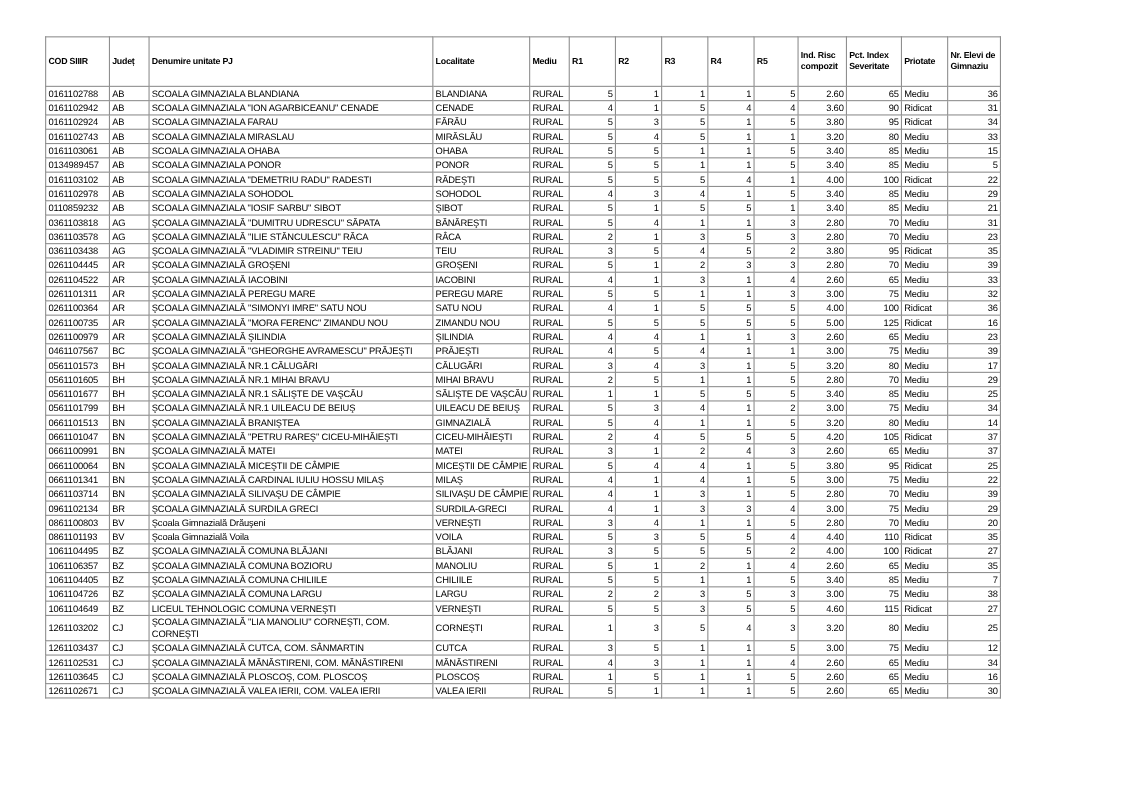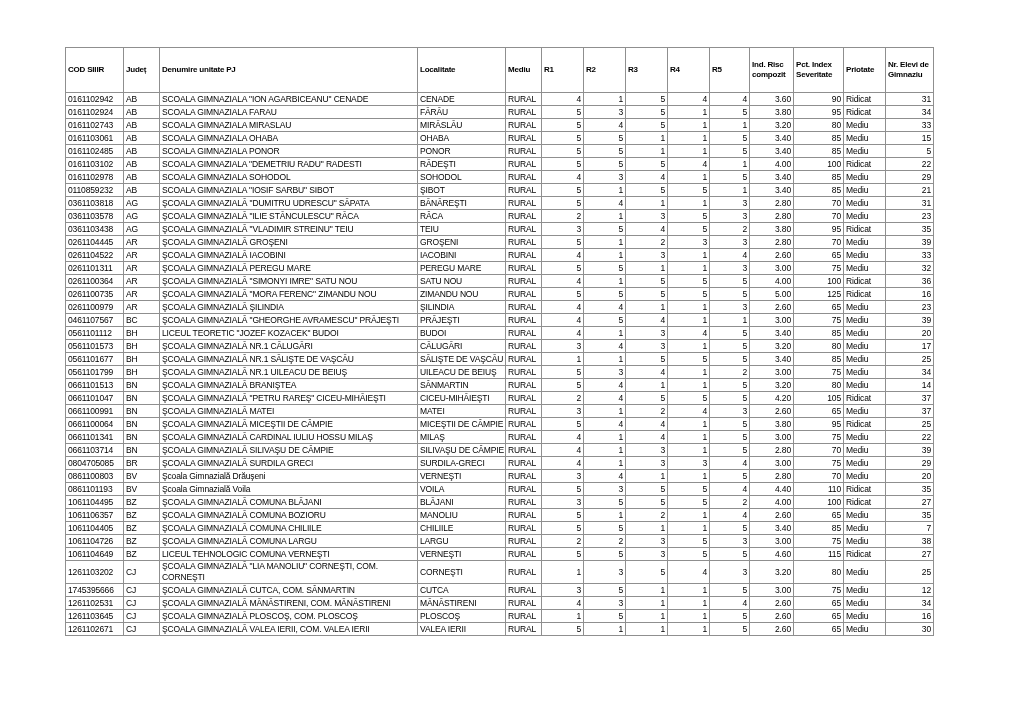--- a/index.html
+++ b/index.html
@@ -1,21 +1,21 @@
 <!DOCTYPE html>
 <html><head>
 <meta charset="utf-8">
 <style>
   * { margin:0; padding:0; box-sizing:border-box; }
   html, body { background:#ffffff; }
   body {
     width:1024px; height:724px; position:relative; overflow:hidden;
     font-family:"Liberation Sans", sans-serif; color:#000;
   }
-  .sheet { position:absolute; left:41px; top:47px;margin-left:24px; }
+  .sheet { position:absolute; left:41px; top:33px; }
   table.grid { border-collapse:collapse; table-layout:fixed; width:868px; background:#fff; }
   th, td { border:1px solid #8f8f8f; overflow:hidden; }
   thead th {
     font-size:8px; font-weight:bold; text-align:left; vertical-align:middle;
     height:45px; padding:1px 2px; line-height:10px; letter-spacing:-0.2px;
   }
   tbody td {
     font-size:8.5px; height:13px; padding:0 2px; line-height:11px;
     white-space:nowrap; vertical-align:middle; letter-spacing:-0.15px;
   }
@@ -57,20 +57,36 @@
         <th>R4</th>
         <th>R5</th>
         <th>Ind. Risc compozit</th>
         <th>Pct. Index Severitate</th>
         <th>Priotate</th>
         <th>Nr. Elevi de Gimnaziu</th>
       </tr>
     </thead>
     <tbody>
         <tr>
+          <td>0161102788</td>
+          <td>AB</td>
+          <td>SCOALA GIMNAZIALA BLANDIANA</td>
+          <td>BLANDIANA</td>
+          <td>RURAL</td>
+          <td>5</td>
+          <td>1</td>
+          <td>1</td>
+          <td>1</td>
+          <td>5</td>
+          <td>2.60</td>
+          <td>65</td>
+          <td>Mediu</td>
+          <td>36</td>
+        </tr>
+        <tr>
           <td>0161102942</td>
           <td>AB</td>
           <td>SCOALA GIMNAZIALA "ION AGARBICEANU" CENADE</td>
           <td>CENADE</td>
           <td>RURAL</td>
           <td>4</td>
           <td>1</td>
           <td>5</td>
           <td>4</td>
           <td>4</td>
@@ -121,21 +137,21 @@
           <td>5</td>
           <td>1</td>
           <td>1</td>
           <td>5</td>
           <td>3.40</td>
           <td>85</td>
           <td>Mediu</td>
           <td>15</td>
         </tr>
         <tr>
-          <td>0161102485</td>
+          <td>0134989457</td>
           <td>AB</td>
           <td>SCOALA GIMNAZIALA PONOR</td>
           <td>PONOR</td>
           <td>RURAL</td>
           <td>5</td>
           <td>5</td>
           <td>1</td>
           <td>1</td>
           <td>5</td>
           <td>3.40</td>
@@ -345,52 +361,52 @@
           <td>5</td>
           <td>4</td>
           <td>1</td>
           <td>1</td>
           <td>3.00</td>
           <td>75</td>
           <td>Mediu</td>
           <td>39</td>
         </tr>
         <tr>
-          <td>0561101112</td>
-          <td>BH</td>
-          <td>LICEUL TEORETIC "JOZEF KOZACEK" BUDOI</td>
-          <td>BUDOI</td>
-          <td>RURAL</td>
-          <td>4</td>
-          <td>1</td>
-          <td>3</td>
-          <td>4</td>
-          <td>5</td>
-          <td>3.40</td>
-          <td>85</td>
-          <td>Mediu</td>
-          <td>20</td>
-        </tr>
-        <tr>
           <td>0561101573</td>
           <td>BH</td>
           <td>ŞCOALA GIMNAZIALĂ NR.1 CĂLUGĂRI</td>
           <td>CĂLUGĂRI</td>
           <td>RURAL</td>
           <td>3</td>
           <td>4</td>
           <td>3</td>
           <td>1</td>
           <td>5</td>
           <td>3.20</td>
           <td>80</td>
           <td>Mediu</td>
           <td>17</td>
         </tr>
         <tr>
+          <td>0561101605</td>
+          <td>BH</td>
+          <td>ŞCOALA GIMNAZIALĂ NR.1 MIHAI BRAVU</td>
+          <td>MIHAI BRAVU</td>
+          <td>RURAL</td>
+          <td>2</td>
+          <td>5</td>
+          <td>1</td>
+          <td>1</td>
+          <td>5</td>
+          <td>2.80</td>
+          <td>70</td>
+          <td>Mediu</td>
+          <td>29</td>
+        </tr>
+        <tr>
           <td>0561101677</td>
           <td>BH</td>
           <td>ŞCOALA GIMNAZIALĂ NR.1 SĂLIŞTE DE VAŞCĂU</td>
           <td>SĂLIŞTE DE VAŞCĂU</td>
           <td>RURAL</td>
           <td>1</td>
           <td>1</td>
           <td>5</td>
           <td>5</td>
           <td>5</td>
@@ -412,21 +428,21 @@
           <td>2</td>
           <td>3.00</td>
           <td>75</td>
           <td>Mediu</td>
           <td>34</td>
         </tr>
         <tr>
           <td>0661101513</td>
           <td>BN</td>
           <td>ŞCOALA GIMNAZIALĂ BRANIŞTEA</td>
-          <td>SÂNMARTIN</td>
+          <td>GIMNAZIALĂ</td>
           <td>RURAL</td>
           <td>5</td>
           <td>4</td>
           <td>1</td>
           <td>1</td>
           <td>5</td>
           <td>3.20</td>
           <td>80</td>
           <td>Mediu</td>
           <td>14</td>
@@ -505,21 +521,21 @@
           <td>1</td>
           <td>3</td>
           <td>1</td>
           <td>5</td>
           <td>2.80</td>
           <td>70</td>
           <td>Mediu</td>
           <td>39</td>
         </tr>
         <tr>
-          <td>0804705085</td>
+          <td>0961102134</td>
           <td>BR</td>
           <td>ŞCOALA GIMNAZIALĂ SURDILA GRECI</td>
           <td>SURDILA-GRECI</td>
           <td>RURAL</td>
           <td>4</td>
           <td>1</td>
           <td>3</td>
           <td>3</td>
           <td>4</td>
           <td>3.00</td>
@@ -649,21 +665,21 @@
           <td>3</td>
           <td>5</td>
           <td>4</td>
           <td>3</td>
           <td>3.20</td>
           <td>80</td>
           <td>Mediu</td>
           <td>25</td>
         </tr>
         <tr>
-          <td>1745395666</td>
+          <td>1261103437</td>
           <td>CJ</td>
           <td>ŞCOALA GIMNAZIALĂ CUTCA, COM. SÂNMARTIN</td>
           <td>CUTCA</td>
           <td>RURAL</td>
           <td>3</td>
           <td>5</td>
           <td>1</td>
           <td>1</td>
           <td>5</td>
           <td>3.00</td>

